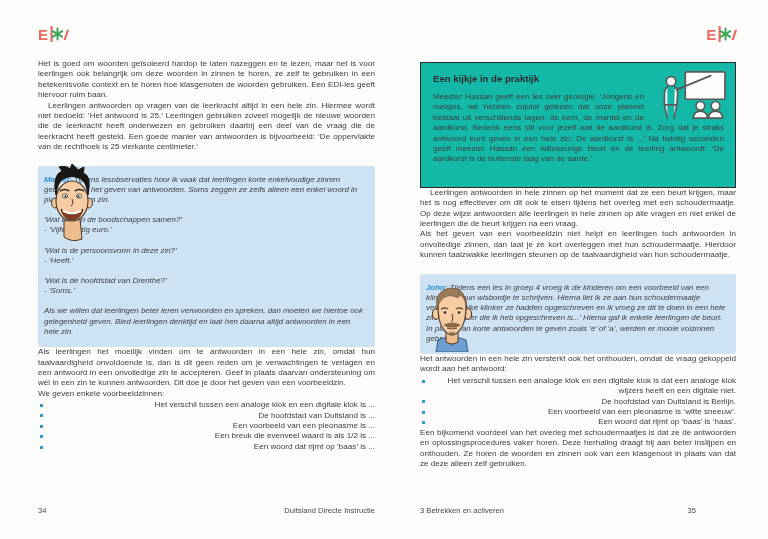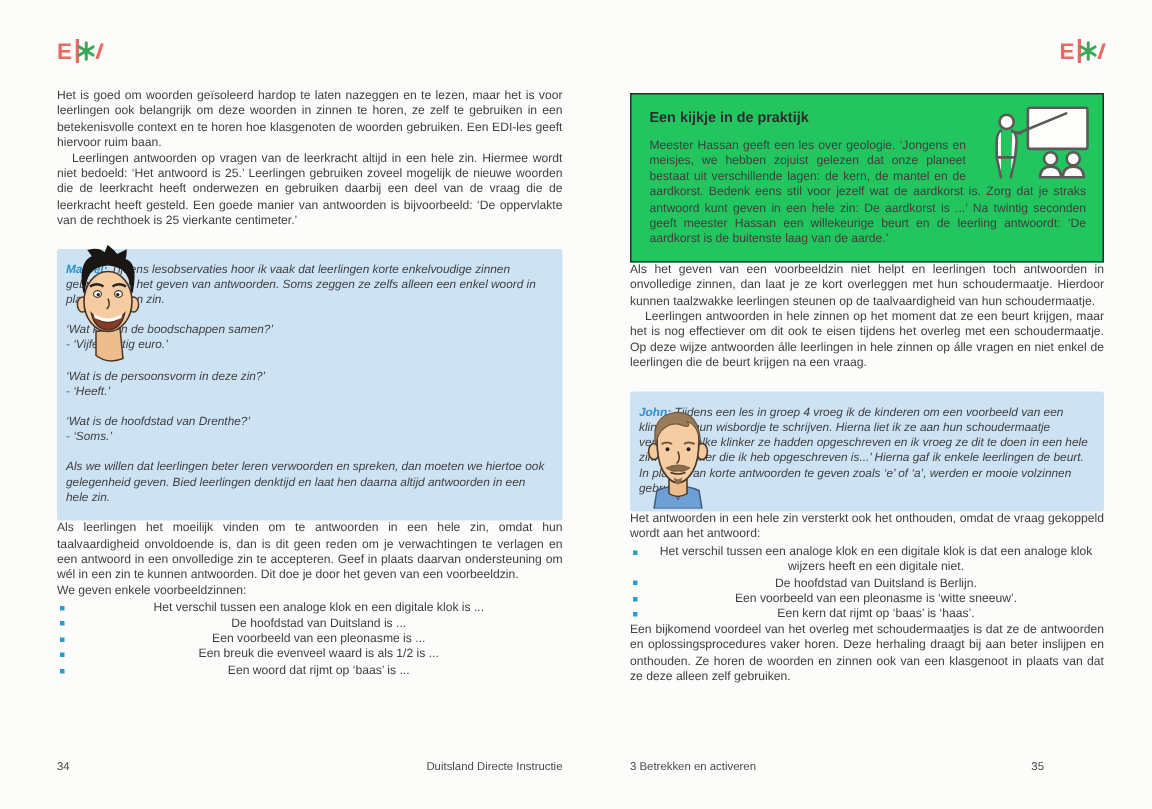--- a/index.html
+++ b/index.html
@@ -23,21 +23,21 @@
 
   
   p.copy { margin:0; font-size:8.1px; line-height:10.4px; text-align:justify; }
   .indent { text-indent:10px; }
   .mt13 { margin-top:13px; }
   .mt10 { margin-top:10px; }
   .mt9  { margin-top:9px; }
 
   
   ul.blist { margin:1px 0 0 0; padding:0; list-style:none; }
-  ul.blist li { position:relative; padding-left:12px; font-size:8.1px; line-height:10.4px; text-align:center; }
+  ul.blist li { position:relative; padding-left:12px; font-size:8.1px; line-height:10.4px; text-align:right; }
   ul.blist li::before {
     content:""; position:absolute; left:2px; top:3.8px;
     width:3px; height:3px; background:#2f9ad2;
   }
 
   
   .speech-box {
     position:relative; background:#cde3f4; border-radius:2px;
     padding:9px 10px 10px 6px;
   }
@@ -45,22 +45,22 @@
   .speech-box .blank { height:10px; }
   .speaker { color:#2e8fd0; font-weight:bold; }
   .beside-avatar { margin-left:57px; }
   .avatar { position:absolute; }
   .avatar-marcel { left:10px; top:-3px; width:48px; height:86px; }
   .avatar-john   { left:8px;  top:6px;  width:48px; height:72px; }
   .john-text { margin-left:58px; }
 
   
   .praktijk-box {
-    border:1.6px solid #2b2b2b; background:#22c55e;
-    padding:10px 11px 9px 12px; position:relative;
+    border:1.6px solid #2b2b2b; background:#14b8a6;
+    padding:10px 11px 22px 12px; position:relative;
   }
   .praktijk-title { margin:0 0 8px 0; font-size:9.6px; font-weight:bold; color:#2c2c2e; text-align:left; }
   .praktijk-icon { float:right; width:76px; height:52px; margin:-4px -4px 2px 8px; }
 
   
   .footer { position:absolute; top:506px; font-size:7.6px; color:#48484a; }
   .footer-num-left  { left:38px; }
   .footer-title-left { left:38px; width:337px; text-align:right; }
   .footer-title-right { left:420px;text-align:right; }
   .footer-num-right { left:420px; width:276px; text-align:right; }
@@ -171,22 +171,22 @@
           <circle cx="51" cy="39" r="4.6"></circle>
           <path d="M43.5 52 Q44 44.5 51 44.5 Q58 44.5 58.5 52 Z"></path>
           <circle cx="67" cy="39" r="4.6"></circle>
           <path d="M59.5 52 Q60 44.5 67 44.5 Q74 44.5 74.5 52 Z"></path>
         </g>
       </svg>
       <p class="praktijk-title">Een kijkje in de praktijk</p>
       <p class="copy">Meester Hassan geeft een les over geologie. ‘Jongens en meisjes, we hebben zojuist gelezen dat onze planeet bestaat uit verschillende lagen: de kern, de mantel en de aardkorst. Bedenk eens stil voor jezelf wat de aardkorst is. Zorg dat je straks antwoord kunt geven in een hele zin: De aardkorst is ...’ Na twintig seconden geeft meester Hassan een willekeurige beurt en de leerling antwoordt: ‘De aardkorst is de buitenste laag van de aarde.’</p>
     </div>
 
+    <p class="copy indent">Leerlingen antwoorden in hele zinnen op het moment dat ze een beurt krijgen, maar het is nog effectiever om dit ook te eisen tijdens het overleg met een schoudermaatje. Op deze wijze antwoorden álle leerlingen in hele zinnen op álle vragen en niet enkel de leerlingen die de beurt krijgen na een vraag.</p>
     <p class="copy mt13">Als het geven van een voorbeeldzin niet helpt en leerlingen toch antwoorden in onvolledige zinnen, dan laat je ze kort overleggen met hun schoudermaatje. Hierdoor kunnen taalzwakke leerlingen steunen op de taalvaardigheid van hun schoudermaatje.</p>
-    <p class="copy indent">Leerlingen antwoorden in hele zinnen op het moment dat ze een beurt krijgen, maar het is nog effectiever om dit ook te eisen tijdens het overleg met een schoudermaatje. Op deze wijze antwoorden álle leerlingen in hele zinnen op álle vragen en niet enkel de leerlingen die de beurt krijgen na een vraag.</p>
 
     <div class="speech-box mt13" style="min-height:78px;">
       <svg class="avatar avatar-john" viewBox="0 0 48 72">
 
         <path d="M10 60 Q24 54 38 60 L40 72 L8 72 Z" fill="#6d9fd4" stroke="#3d5a7a" stroke-width="1"></path>
         <path d="M20 58 L24 66 L28 58" fill="#fff" stroke="#3d5a7a" stroke-width="0.8"></path>
 
         <path d="M18 50 L18 62 Q24 66 30 62 L30 50 Z" fill="#eebd8e" stroke="#4a3525" stroke-width="1"></path>
 
         <ellipse cx="8" cy="34" rx="3.6" ry="5.4" fill="#f4c99d" stroke="#4a3525" stroke-width="1"></ellipse>
@@ -210,21 +210,21 @@
       </svg>
       <p class="john-text"><span class="speaker">John:</span> <span>Tijdens een les in groep 4 vroeg ik de kinderen om een voorbeeld van een klinker op hun wisbordje te schrijven. Hierna liet ik ze aan hun schoudermaatje vertellen welke klinker ze hadden opgeschreven en ik vroeg ze dit te doen in een hele zin: ‘De klinker die ik heb opgeschreven is...’ Hierna gaf ik enkele leerlingen de beurt. In plaats van korte antwoorden te geven zoals ‘e’ of ‘a’, werden er mooie volzinnen gebruikt.</span></p>
     </div>
 
     <p class="copy mt13">Het antwoorden in een hele zin versterkt ook het onthouden, omdat de vraag gekoppeld wordt aan het antwoord:</p>
 
     <ul class="blist mt9">
       <li>Het verschil tussen een analoge klok en een digitale klok is dat een analoge klok wijzers heeft en een digitale niet.</li>
       <li>De hoofdstad van Duitsland is Berlijn.</li>
       <li>Een voorbeeld van een pleonasme is ‘witte sneeuw’.</li>
-      <li>Een kern dat rijmt op ‘baas’ is ‘haas’.</li>
+      <li>Een woord dat rijmt op ‘baas’ is ‘haas’.</li>
     </ul>
 
     <p class="copy mt10">Een bijkomend voordeel van het overleg met schoudermaatjes is dat ze de antwoorden en oplossingsprocedures vaker horen. Deze herhaling draagt bij aan beter inslijpen en onthouden. Ze horen de woorden en zinnen ook van een klasgenoot in plaats van dat ze deze alleen zelf gebruiken.</p>
   </div>
 </div>
 
 <div class="footer footer-num-left">34</div>
 <div class="footer footer-title-left">Duitsland Directe Instructie</div>
 <div class="footer footer-title-right">3 Betrekken en activeren</div>
 <div class="footer footer-num-right">35</div>

